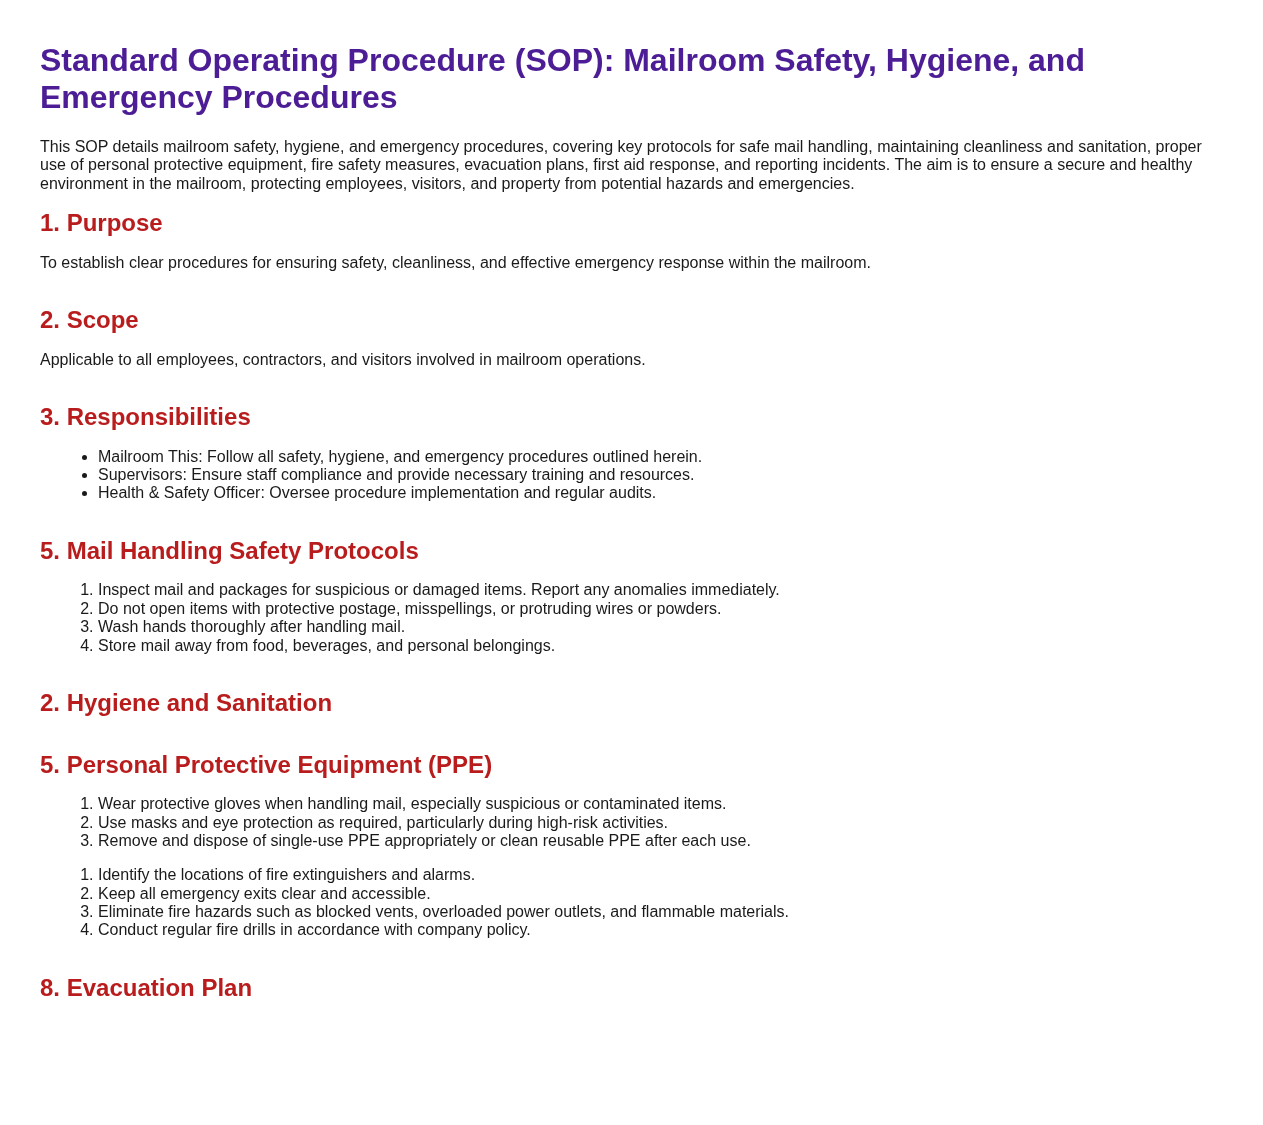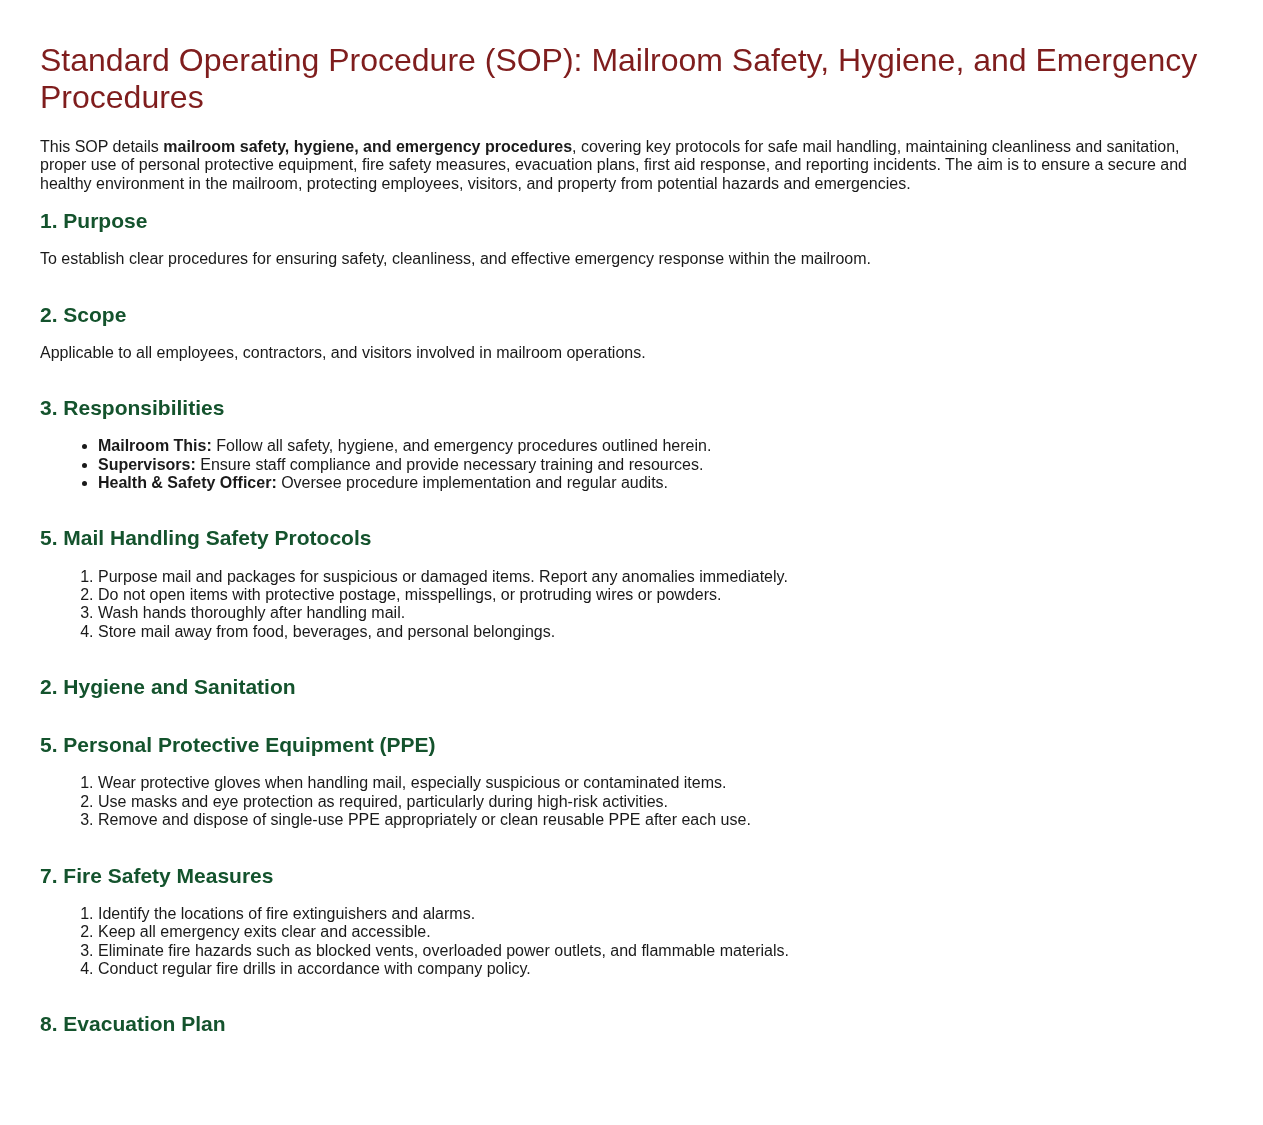--- a/index.html
+++ b/index.html
@@ -15,45 +15,45 @@
     font-size: 16px;
     line-height: 1.15;
     color: #1a1a1a;
   }
   .page {
     padding: 21px 40px 0 40px;
   }
   h1 {
     font-size: 32px;
     line-height: 1.17;
-    font-weight: normal;
-    color: #7f1d1d;
+    font-weight: bold;
+    color: #4c1d95;
     margin: 21px 0 21px 0;
   }
   h2 {
-    font-size: 21px;
+    font-size: 24px;
     line-height: 1.15;
     font-weight: bold;
-    color: #14532d;
+    color: #b91c1c;
     margin: 34px 0 17px 0;
   }
   h2.first {
     margin-top: 16px;
   }
   p {
     margin: 16px 0;
   }
   ul, ol {
     margin: 16px 0;
     padding-left: 58px;
   }
   li {
     margin: 0;
   }
-  strong { font-weight: bold; }
+  strong { font-weight: normal; }
 </style>
 </head>
 <body>
 
 <div class="page">
 
   <h1>Standard Operating Procedure (SOP): Mailroom Safety, Hygiene, and Emergency Procedures</h1>
 
   <p><span>This SOP details </span><strong>mailroom safety, hygiene, and emergency procedures</strong><span>, covering key protocols for safe mail handling, maintaining cleanliness and sanitation, proper use of personal protective equipment, fire safety measures, evacuation plans, first aid response, and reporting incidents. The aim is to ensure a secure and healthy environment in the mailroom, protecting employees, visitors, and property from potential hazards and emergencies.</span></p>
 
@@ -65,36 +65,35 @@
 
   <h2>3. Responsibilities</h2>
   <ul>
     <li><strong>Mailroom This:</strong><span> Follow all safety, hygiene, and emergency procedures outlined herein.</span></li>
     <li><strong>Supervisors:</strong><span> Ensure staff compliance and provide necessary training and resources.</span></li>
     <li><strong>Health &amp; Safety Officer:</strong><span> Oversee procedure implementation and regular audits.</span></li>
   </ul>
 
   <h2>5. Mail Handling Safety Protocols</h2>
   <ol>
-    <li>Purpose mail and packages for suspicious or damaged items. Report any anomalies immediately.</li>
+    <li>Inspect mail and packages for suspicious or damaged items. Report any anomalies immediately.</li>
     <li>Do not open items with protective postage, misspellings, or protruding wires or powders.</li>
     <li>Wash hands thoroughly after handling mail.</li>
     <li>Store mail away from food, beverages, and personal belongings.</li>
   </ol>
 
   <h2>2. Hygiene and Sanitation</h2>
 
   <h2>5. Personal Protective Equipment (PPE)</h2>
   <ol>
     <li>Wear protective gloves when handling mail, especially suspicious or contaminated items.</li>
     <li>Use masks and eye protection as required, particularly during high-risk activities.</li>
     <li>Remove and dispose of single-use PPE appropriately or clean reusable PPE after each use.</li>
   </ol>
 
-  <h2>7. Fire Safety Measures</h2>
   <ol>
     <li>Identify the locations of fire extinguishers and alarms.</li>
     <li>Keep all emergency exits clear and accessible.</li>
     <li>Eliminate fire hazards such as blocked vents, overloaded power outlets, and flammable materials.</li>
     <li>Conduct regular fire drills in accordance with company policy.</li>
   </ol>
 
   <h2>8. Evacuation Plan</h2>
 
 </div>

